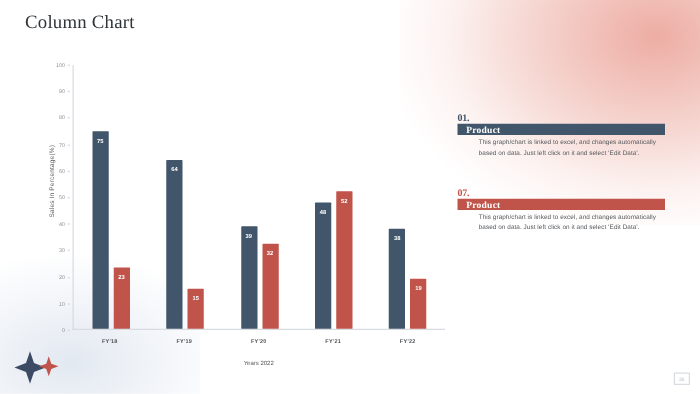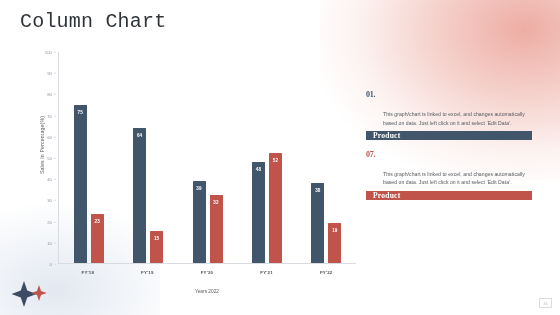--- a/index.html
+++ b/index.html
@@ -28,22 +28,22 @@
     background:radial-gradient(ellipse at 55% 50%,
         rgba(203,214,229,0.55) 0%,
         rgba(223,230,240,0.34) 45%,
         rgba(255,255,255,0) 74%);
     pointer-events:none;
   }
 
   
   .page-title {
     position:absolute; left:20px; top:10px;
-    font-family:Liberation Mono, monospace;
-    font-size:20px;
+    font-family:Liberation Serif, serif;
+    font-size:15px;
     color:#2f3439;
     letter-spacing:0.2px;
   }
 
   
   .chart-wrap {
     position:absolute;
     left:28px; top:50px;
     width:330px; height:248px;
   }
@@ -165,21 +165,20 @@
     align-items:center;
     letter-spacing:-0.2px;
   }
   .panel.red .panel-num { color:#c0544b; }
   .panel-bar {
     flex:1;
     display:flex;
     align-items:center;
     padding-left:7px;
     background:#42566b;
-    margin-top:32px;
   }
   .panel.red .panel-bar { background:#c0544b; }
   .panel-title {
     font-family:"Liberation Serif", serif;
     font-size:7.6px;
     color:#ffffff;
     font-weight:bold;
     letter-spacing:0.2px;
   }
   .panel-body {

